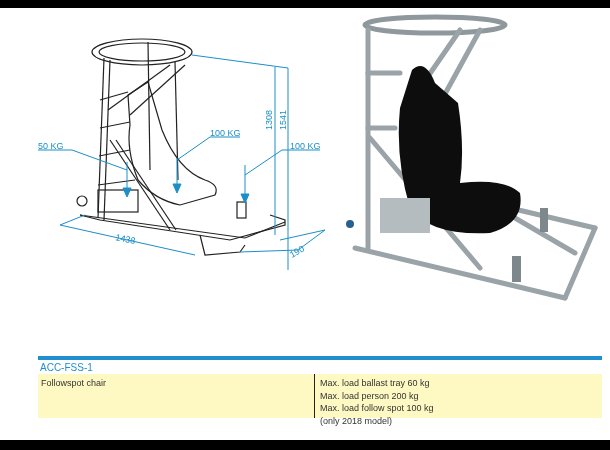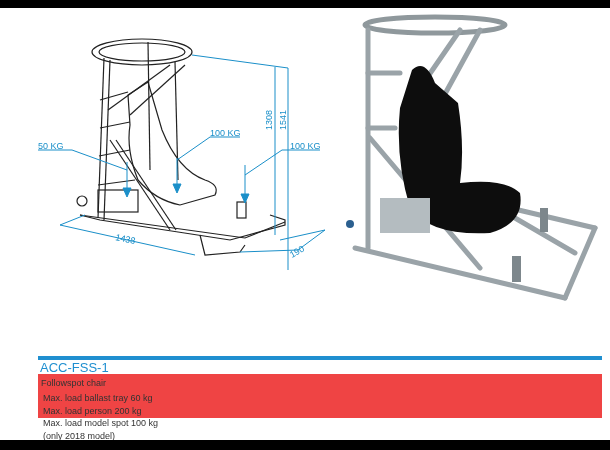--- a/index.html
+++ b/index.html
@@ -4,22 +4,22 @@
 <style>
   html, body { margin:0; padding:0; }
   body { width:610px; height:450px; background:#ffffff; position:relative; overflow:hidden; font-family:"Liberation Sans", sans-serif; }
   .topbar { position:absolute; left:0; top:0; width:610px; height:8px; background:#000; }
   .botbar { position:absolute; left:0; top:440px; width:610px; height:10px; background:#000; }
   .drawing { position:absolute; left:30px; top:20px; width:310px; height:250px; }
   .photo { position:absolute; left:340px; top:8px; width:270px; height:310px; }
   .dimtext { font-family:"Liberation Sans", sans-serif; font-size:9px; fill:#1a8fc9; }
   .spec { position:absolute; left:38px; top:356px; width:564px; }
   .spec-rule { height:4px; background:#1f8fd0; }
-  .spec-code { font-size:13px; color:#1f8fd0; padding:2px 0 1px 2px; height:11px; line-height:11px; }
-  .spec-row { display:flex; background:#ef4444; height:44px;flex-direction:column; }
+  .spec-code { font-size:10px; color:#1f8fd0; padding:2px 0 1px 2px; height:11px; line-height:11px; }
+  .spec-row { display:flex; background:#fef9c3; height:44px; }
   .spec-left { width:273px; font-size:9px; color:#333; padding:3px 0 0 3px; line-height:12px; }
   .spec-div { width:1px; background:#222; margin:0 0 0 0; }
   .spec-right { flex:1; font-size:9px; color:#333; padding:3px 0 0 5px; }
   .spec-right div { line-height:12.7px; }
 </style>
 </head>
 <body>
 
 <div class="topbar"></div>
 
@@ -121,19 +121,19 @@
 
 <div class="spec">
   <div class="spec-rule"></div>
   <div class="spec-code">ACC-FSS-1</div>
   <div class="spec-row">
     <div class="spec-left">Followspot chair</div>
     <div class="spec-div"></div>
     <div class="spec-right">
       <div>Max. load ballast tray 60 kg</div>
       <div>Max. load person 200 kg</div>
-      <div>Max. load model spot 100 kg</div>
+      <div>Max. load follow spot 100 kg</div>
       <div>(only 2018 model)</div>
     </div>
   </div>
 </div>
 
 <div class="botbar"></div>
 
 </body></html>

